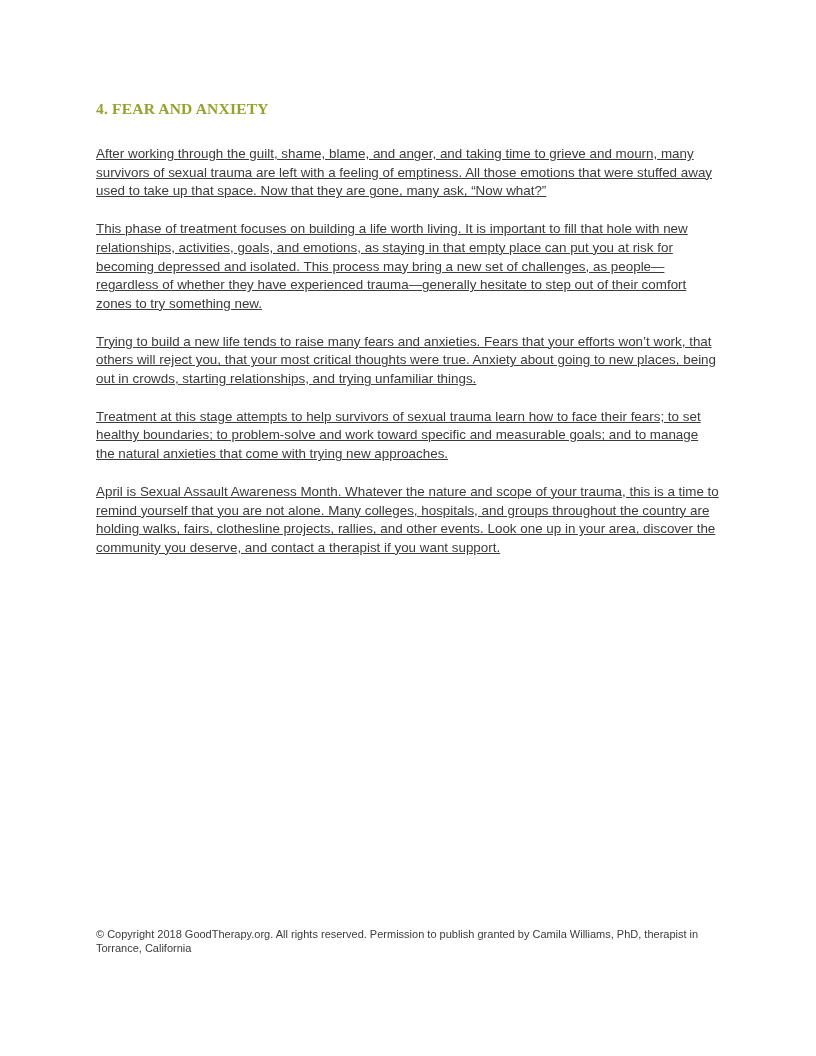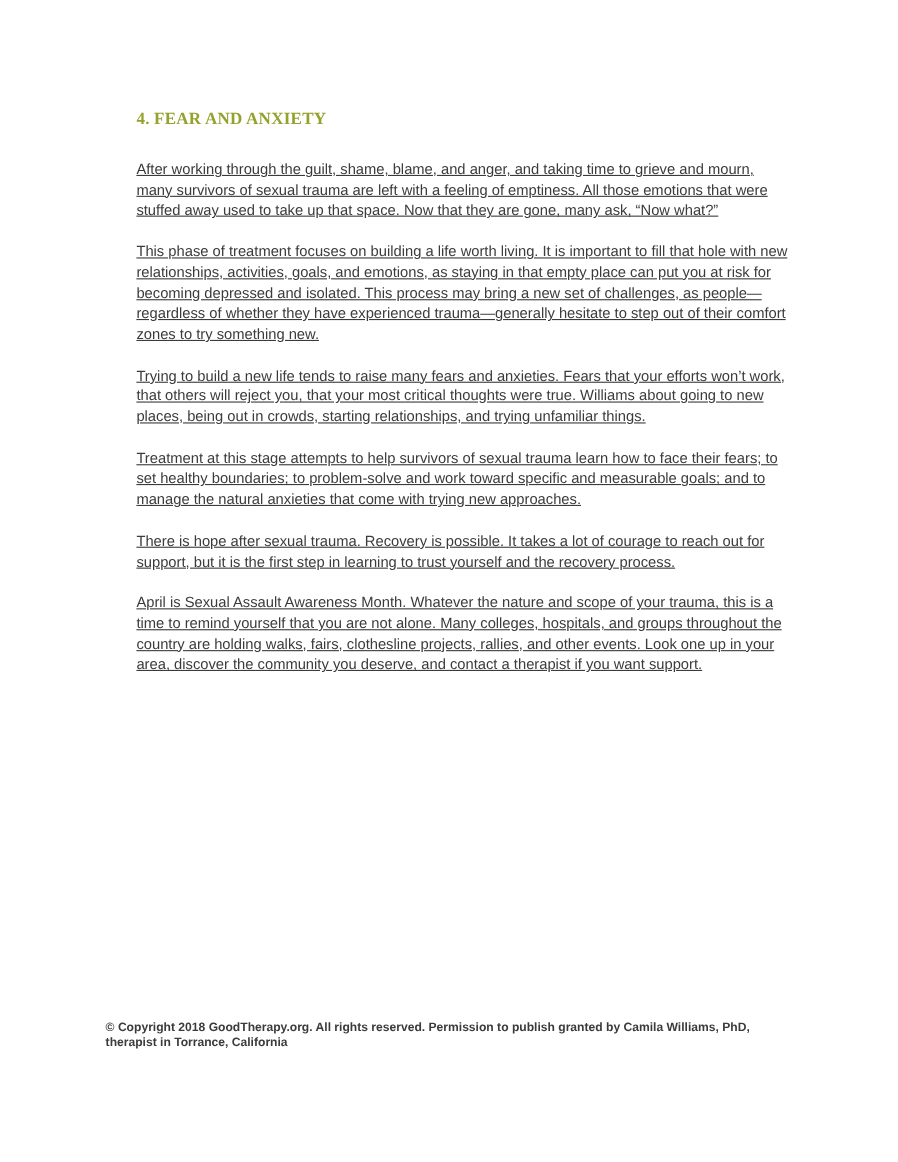--- a/index.html
+++ b/index.html
@@ -15,21 +15,20 @@
   }
   .page {
     position: relative;
     width: 816px;
     height: 1056px;
     margin: 0 auto;
     background: var(--bg);
     overflow: hidden;
     font-family: "Liberation Sans", "DejaVu Sans", sans-serif;
     color: var(--body-color);
-    padding-left: 28px;
   }
   .content {
     padding: 99px 96px 0 96px;
   }
   .section-heading {
     font-family: "Liberation Serif", "DejaVu Serif", serif;
     font-weight: 700;
     font-size: 15.5px;
     line-height: 19px;
     letter-spacing: 0.2px;
@@ -43,38 +42,36 @@
     text-decoration: underline;
   }
   .footer {
     position: absolute;
     left: 96px;
     right: 96px;
     top: 927px;
     font-size: 11px;
     line-height: 14px;
     color: var(--body-color);
-    font-weight: bold;
   }
 </style>
 </head>
 <body>
 
 <div class="page">
   <div class="content">
 
     <div>
       <h2 class="section-heading">4. FEAR AND ANXIETY</h2>
       <p class="para">After working through the guilt, shame, blame, and anger, and taking time to grieve and mourn, many survivors of sexual trauma are left with a feeling of emptiness. All those emotions that were stuffed away used to take up that space. Now that they are gone, many ask, “Now what?”</p>
       <p class="para">This phase of treatment focuses on building a life worth living. It is important to fill that hole with new relationships, activities, goals, and emotions, as staying in that empty place can put you at risk for becoming depressed and isolated. This process may bring a new set of challenges, as people—regardless of whether they have experienced trauma—generally hesitate to step out of their comfort zones to try something new.</p>
-      <p class="para">Trying to build a new life tends to raise many fears and anxieties. Fears that your efforts won’t work, that others will reject you, that your most critical thoughts were true. Williams about going to new places, being out in crowds, starting relationships, and trying unfamiliar things.</p>
+      <p class="para">Trying to build a new life tends to raise many fears and anxieties. Fears that your efforts won’t work, that others will reject you, that your most critical thoughts were true. Anxiety about going to new places, being out in crowds, starting relationships, and trying unfamiliar things.</p>
       <p class="para">Treatment at this stage attempts to help survivors of sexual trauma learn how to face their fears; to set healthy boundaries; to problem-solve and work toward specific and measurable goals; and to manage the natural anxieties that come with trying new approaches.</p>
     </div>
 
     <div>
-      <p class="para">There is hope after sexual trauma. Recovery is possible. It takes a lot of courage to reach out for support, but it is the first step in learning to trust yourself and the recovery process.</p>
       <p class="para">April is Sexual Assault Awareness Month. Whatever the nature and scope of your trauma, this is a time to remind yourself that you are not alone. Many colleges, hospitals, and groups throughout the country are holding walks, fairs, clothesline projects, rallies, and other events. Look one up in your area, discover the community you deserve, and contact a therapist if you want support.</p>
     </div>
 
   </div>
 
   <div class="footer">© Copyright 2018 GoodTherapy.org. All rights reserved. Permission to publish granted by Camila Williams, PhD, therapist in Torrance, California</div>
 </div>
 
 </body></html>

